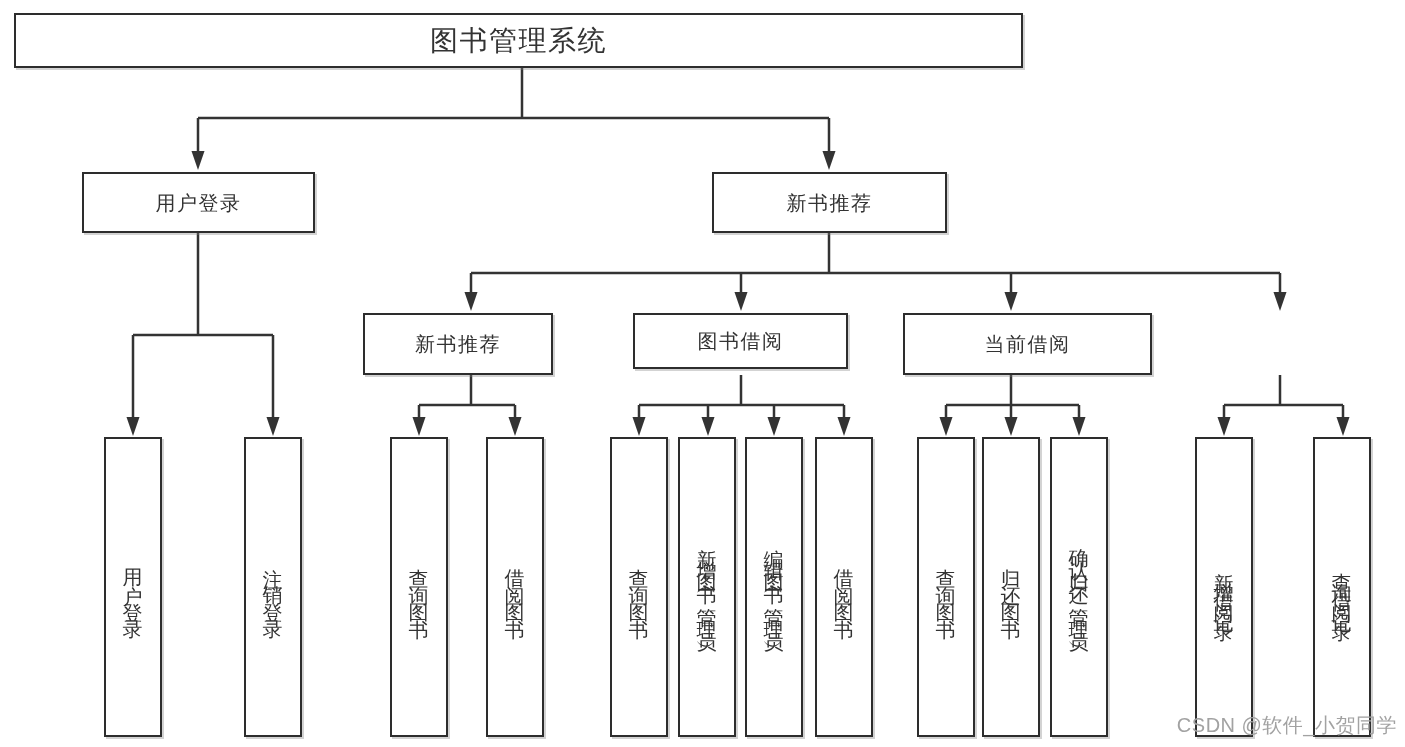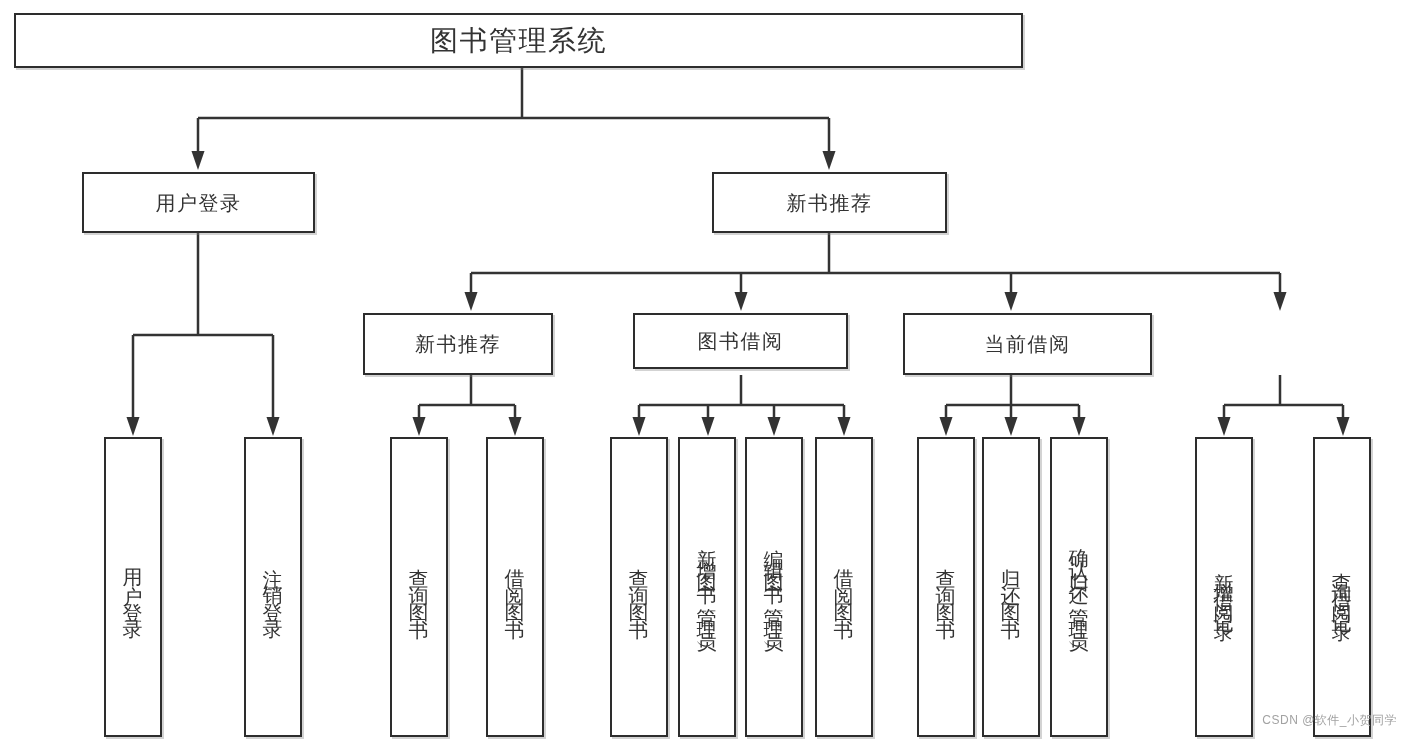--- a/index.html
+++ b/index.html
@@ -29,21 +29,21 @@
     writing-mode:vertical-rl;
     text-orientation:mixed;
     font-size:20px;color:#333333;
     line-height:1;
     letter-spacing:17px;
     white-space:nowrap;
   }
   .watermark{
     position:absolute;
     right:8px;top:712px;
-    font-size:12px;
+    font-size:20px;
     color:#a2a2a2;
     letter-spacing:0.5px;
     z-index:3;
     white-space:nowrap;
   }
 </style>
 </head>
 <body>
 
 <div class="canvas">

